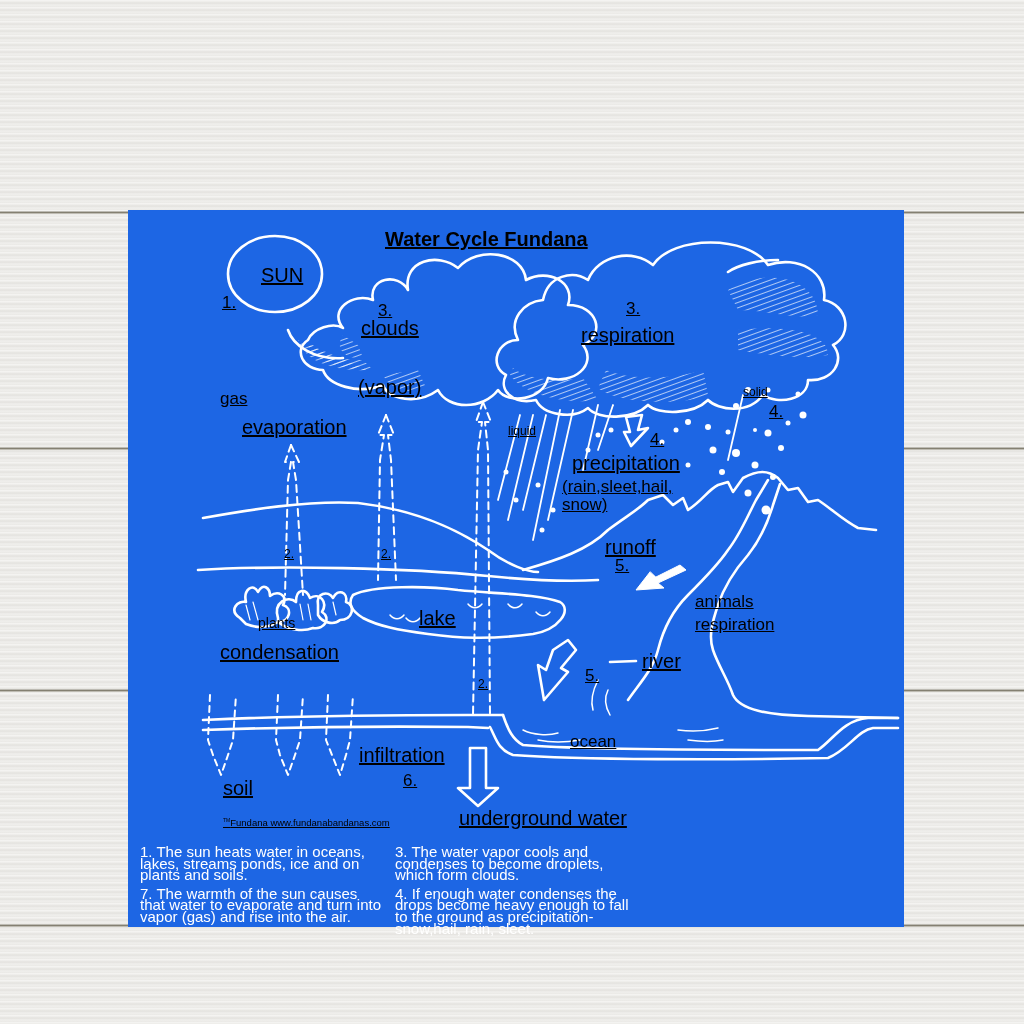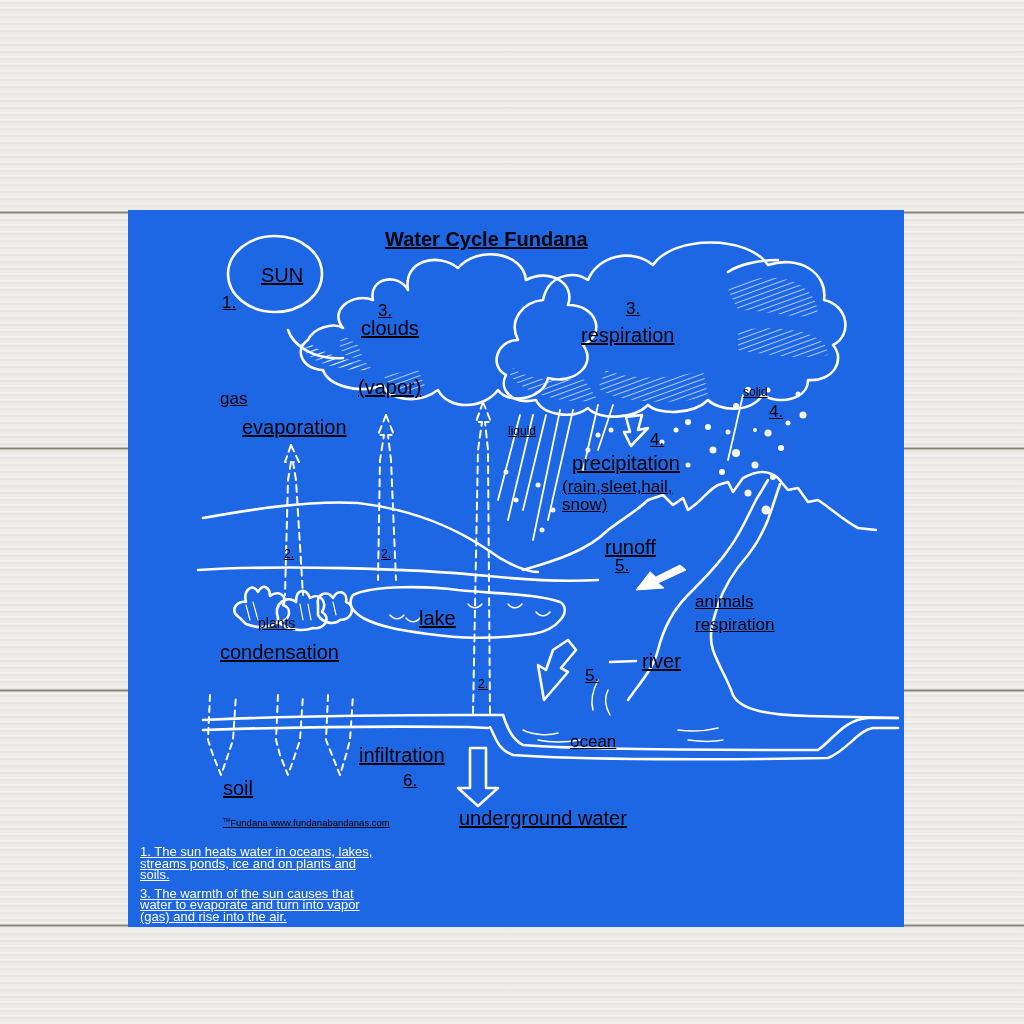--- a/index.html
+++ b/index.html
@@ -22,21 +22,21 @@
       color: #fff;
     }
     .panel svg { position: absolute; left: 0; top: 0; }
     .lbl { position: absolute; white-space: nowrap; color: #000000; line-height: 1; text-decoration: underline; }
     .title { font-weight: bold; font-size: 20px; }
     .big { font-size: 20px; }
     .med { font-size: 17px; }
     .sm { font-size: 12px; }
     .xs { font-size: 17px; }
     .tiny { font-size: 14px; }
-    .notes { position: absolute; font-size: 13px; line-height: 11.6px; color: #fff; text-decoration: underline; }
+    .notes { position: absolute; font-size: 15px; line-height: 11.6px; color: #fff; }
     .notes p { margin: 0 0 7px 0; }
     .tm { font-size: 5px; vertical-align: super; }
   </style>
 </head>
 <body>
 
 <div class="wood"></div>
 <div class="seam" style="top:211px"></div>
 <div class="seam" style="top:447px"></div>
 <div class="seam" style="top:689px"></div>
@@ -226,17 +226,21 @@
   <div class="lbl med" style="left:457px;top:457px">5.</div>
   <div class="lbl med" style="left:442px;top:523px">ocean</div>
   <div class="lbl big" style="left:231px;top:535px">infiltration</div>
   <div class="lbl med" style="left:275px;top:562px">6.</div>
   <div class="lbl big" style="left:95px;top:568px">soil</div>
   <div class="lbl big" style="left:331px;top:598px">underground water</div>
   <div class="lbl xs" style="left:95px;top:608px;font-size:9.5px"><span class="tm">TM</span><span>Fundana www.fundanabandanas.com</span></div>
 
   <div class="notes" style="left:12px;top:636px;width:245px">
     <p>1. The sun heats water in oceans, lakes, streams ponds, ice and on plants and soils.</p>
-    <p>3. The warmth of the sun causes that water to evaporate and turn into vapor (gas) and rise into the air.</p>
+    <p>7. The warmth of the sun causes that water to evaporate and turn into vapor (gas) and rise into the air.</p>
+  </div>
+  <div class="notes" style="left:267px;top:636px;width:250px">
+    <p>3. The water vapor cools and condenses to become droplets, which form clouds.</p>
+    <p>4. If enough water condenses the drops become heavy enough to fall to the ground as precipitation-snow,hail, rain, sleet.</p>
   </div>
   <div class="notes" style="left:530px;top:632px;width:240px">
   </div>
 </div>
 
 </body></html>

